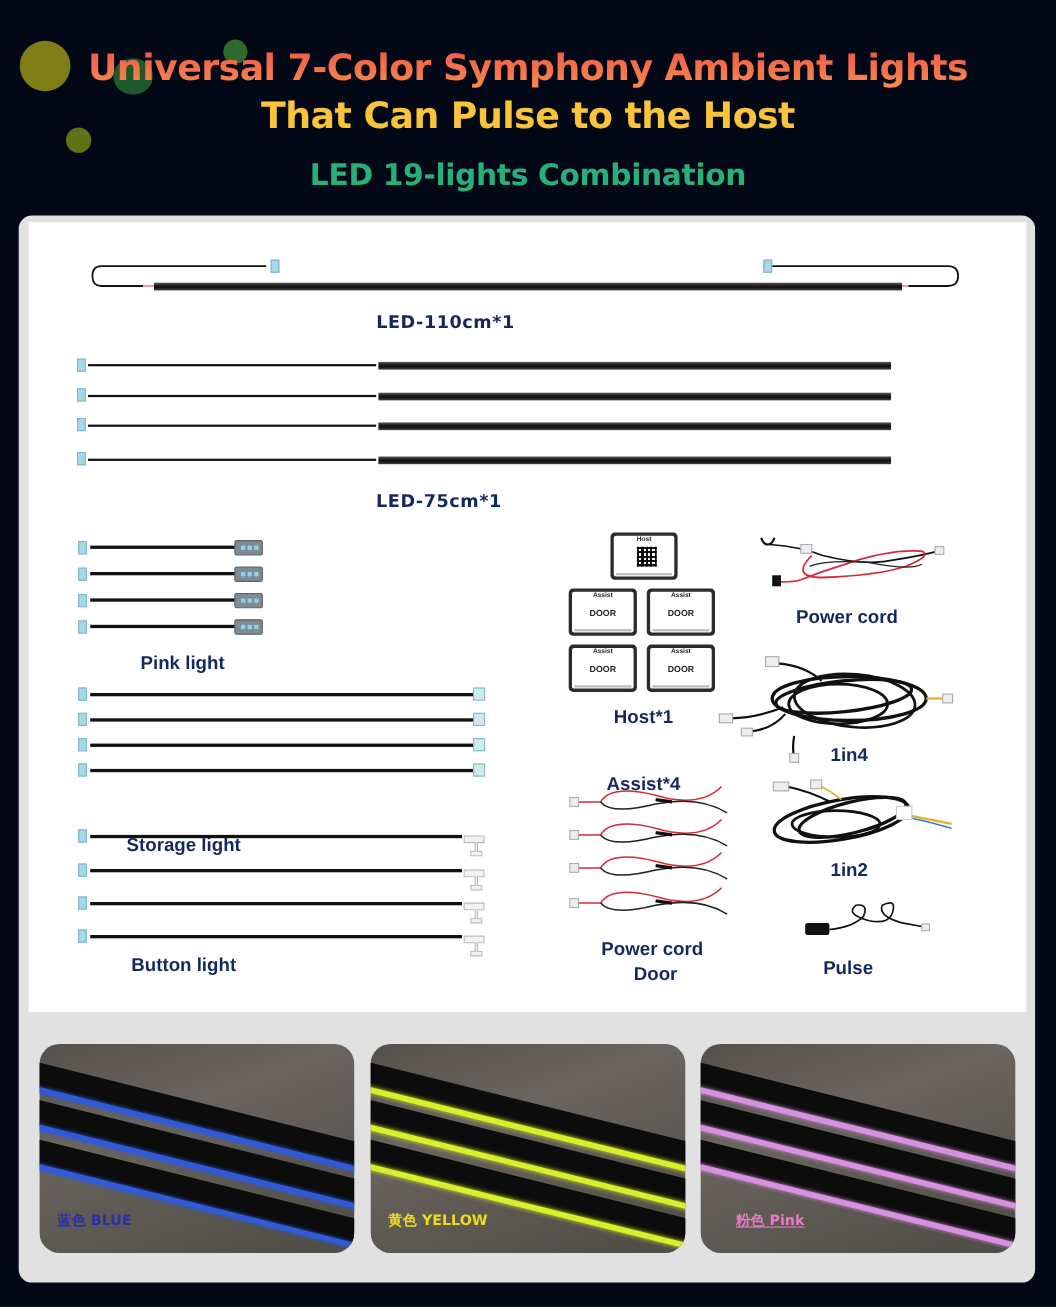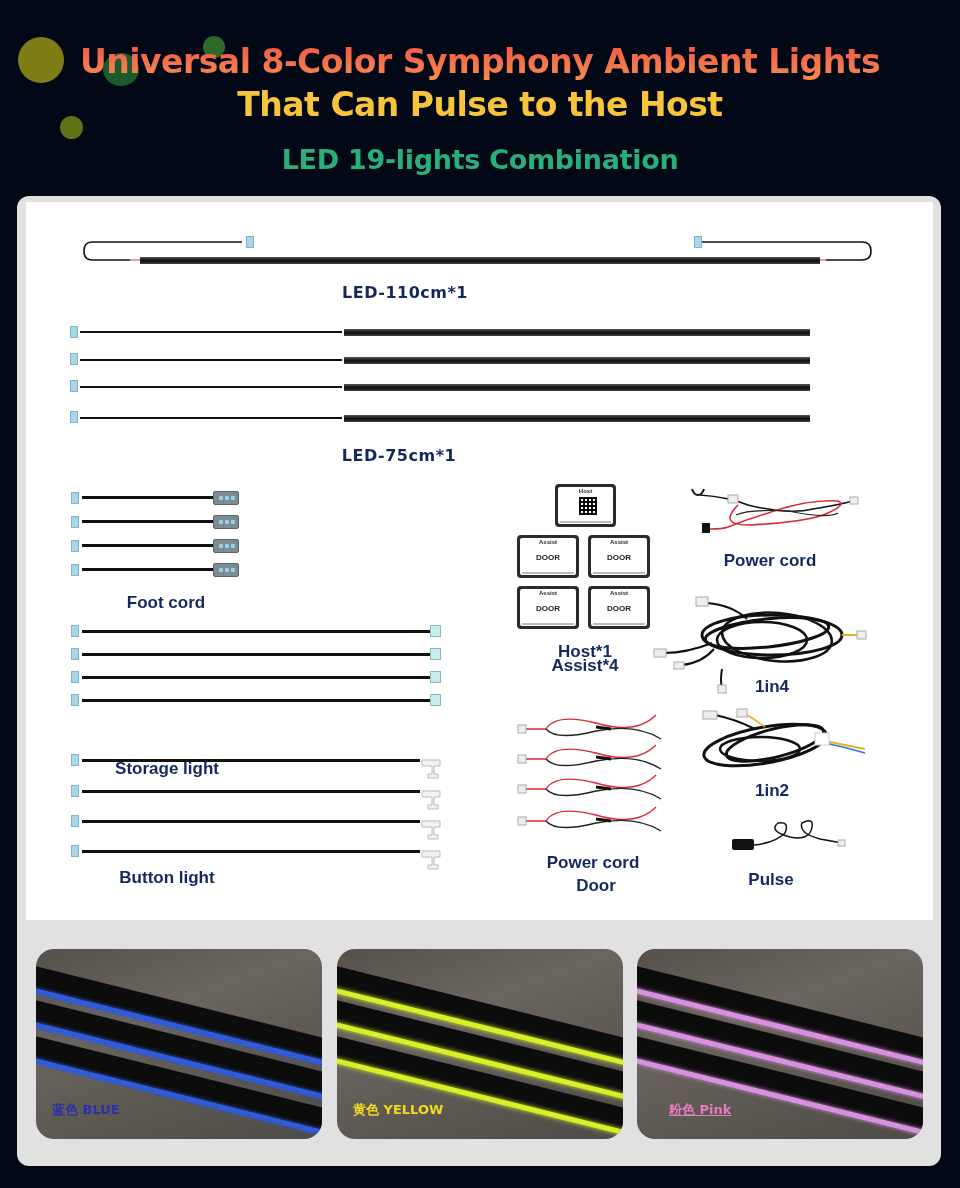--- a/index.html
+++ b/index.html
@@ -76,21 +76,21 @@
   svg { position: absolute; overflow: visible; }
 </style>
 </head>
 <body>
 
 <div class="dot" style="left:18px;top:37px;width:46px;height:46px;background:#7f7d16;"></div>
 <div class="dot" style="left:103px;top:53px;width:36px;height:33px;background:#1c5a2c;"></div>
 <div class="dot" style="left:203px;top:36px;width:22px;height:22px;background:#2e6a2c;"></div>
 <div class="dot" style="left:60px;top:116px;width:23px;height:23px;background:#5f7216;"></div>
 
-<div class="title1">Universal 8-Color  Symphony Ambient Lights</div>
+<div class="title1">Universal 7-Color  Symphony Ambient Lights</div>
 <div class="title2">That Can Pulse to the Host</div>
 <div class="subtitle">LED 19-lights Combination</div>
 
 <div class="panel"></div>
 <div class="card"></div>
 
 <svg style="left:82px;top:238px;" width="792" height="30">
   <path d="M 160 4 L 10 4 Q 2 4 2 13 Q 2 22 10 22 L 55 22" stroke="#111" stroke-width="1.6" fill="none"></path>
   <path d="M 612 4 L 780 4 Q 789 4 789 13 Q 789 22 780 22 L 735 22" stroke="#111" stroke-width="1.6" fill="none"></path>
   <line x1="48" y1="22" x2="60" y2="22" stroke="#e8a0a8" stroke-width="2"></line>
@@ -151,21 +151,21 @@
     </div>
 
   <div class="conn" style="left:71px;top:564px;"></div>
   <div class="wire" style="left:82px;top:568px;width:132px;"></div>
   <div class="footbox" style="left:213px;top:563px;">
       <i style="left:5px"></i>
       <i style="left:11px"></i>
       <i style="left:17px"></i>
     </div>
 </div>
-<div class="lbl" style="left:96px;top:593px;width:140px;">Foot cord</div>
+<div class="lbl" style="left:96px;top:593px;width:140px;">Pink light</div>
 
 <div>
   <div class="conn" style="left:71px;top:625px;"></div>
   <div class="wire" style="left:82px;top:630px;width:348px;"></div>
   <div class="stconn" style="left:430px;top:625px;"></div>
 
   <div class="conn" style="left:71px;top:648px;"></div>
   <div class="wire" style="left:82px;top:653px;width:348px;"></div>
   <div class="stconn" style="left:430px;top:648px;"></div>
 
@@ -235,21 +235,21 @@
   </div>
 </div>
 <div class="module" style="left:588px;top:586px;width:62px;height:43px;">
   <div class="face">
     <div class="mtitle">Assist</div>
     <div class="mdoor">DOOR</div>
     <div class="mfoot"></div>
   </div>
 </div>
 <div class="lbl" style="left:520px;top:642px;width:130px;">Host*1</div>
-<div class="lbl" style="left:520px;top:656px;width:130px;">Assist*4</div>
+<div class="lbl" style="left:520px;top:703px;width:130px;">Assist*4</div>
 
 <svg style="left:688px;top:485px;" width="180" height="60">
   <path d="M4 4 Q 6 10 10 10 Q 14 10 16 4" stroke="#111" stroke-width="2" fill="none"></path>
   <path d="M12 10 Q 40 12 60 20 Q 100 30 125 24 Q 150 20 165 16" stroke="#111" stroke-width="1.5" fill="none"></path>
   <path d="M50 20 Q 30 40 60 40 Q 110 38 135 30 Q 160 20 150 16 Q 120 14 80 28 Q 60 34 40 42" stroke="#d82a34" stroke-width="1.6" fill="none"></path>
   <path d="M48 30 Q 60 24 100 26 Q 140 34 150 28" stroke="#222" stroke-width="1.2" fill="none"></path>
   <rect x="40" y="10" width="10" height="8" fill="#eee" stroke="#aaa"></rect>
   <rect x="162" y="12" width="8" height="7" fill="#eee" stroke="#aaa"></rect>
   <rect x="14" y="38" width="8" height="10" fill="#111"></rect>
   <path d="M22 44 Q 35 44 40 42" stroke="#d82a34" stroke-width="1.6" fill="none"></path>

